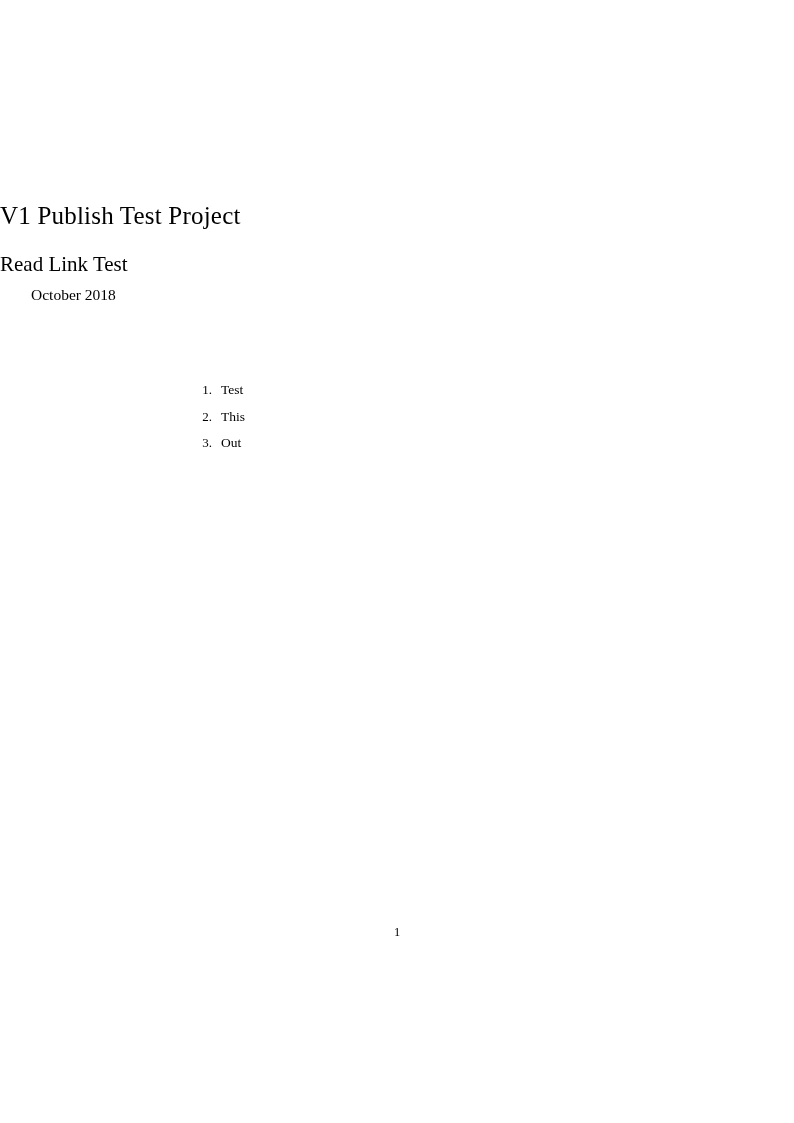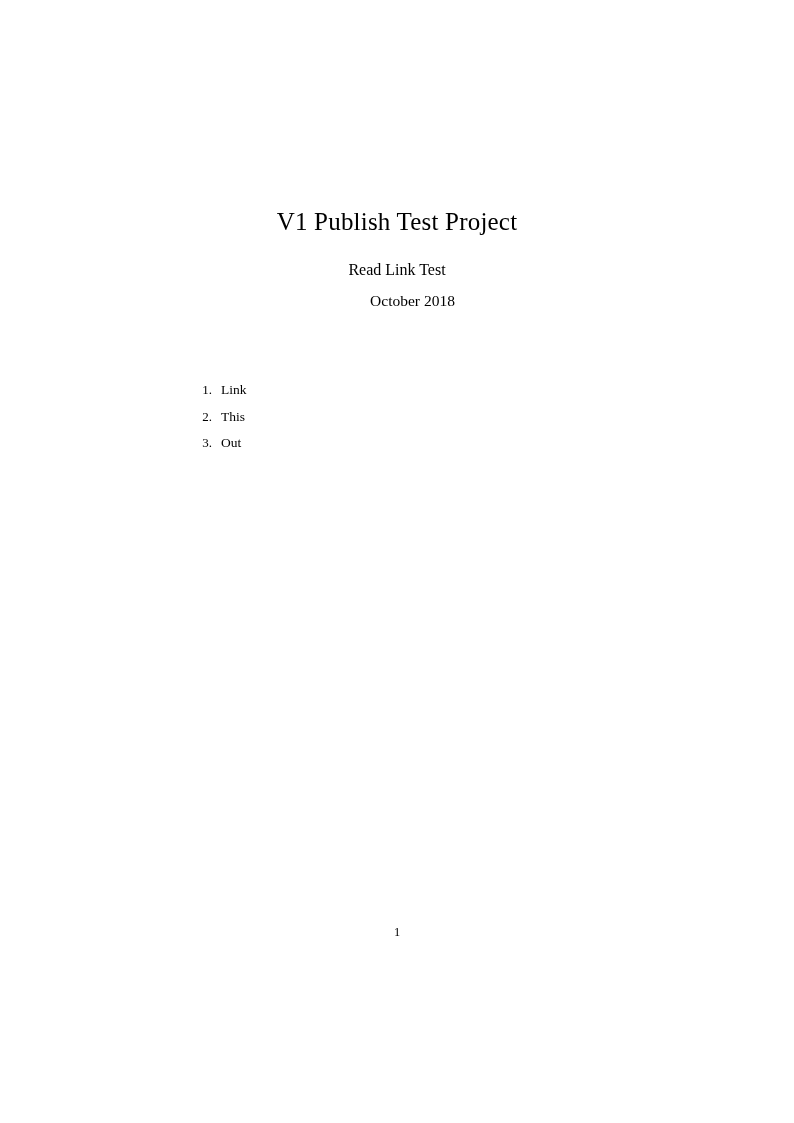--- a/index.html
+++ b/index.html
@@ -20,35 +20,34 @@
     position: absolute;
     left: 0;
     top: 0;
     width: 794px;
     height: 1123px;
   }
 
   .title-block {
     position: absolute;
     left: 0;
-    top: 205px;
+    top: 199px;
     width: 794px;
-    text-align: center;
   }
 
   .doc-title {
     font-size: 25px;
     line-height: 34px;
     font-weight: normal;
     letter-spacing: 0.2px;
     margin: 0;
   }
 
   .doc-author {
-    font-size: 16px;
+    font-size: 21px;
     line-height: 22px;
     margin: 0;
     padding-top: 20px;
   }
 
   .doc-date {
     font-size: 15.5px;
     line-height: 22px;
     margin: 0;
     padding-top: 9px;
@@ -107,20 +106,20 @@
 <div class="page">
 
   <div class="title-block">
     <h1 class="doc-title">V1 Publish Test Project</h1>
     <p class="doc-author">Read Link Test</p>
     <p class="doc-date">October 2018</p>
   </div>
 
 
   <ol class="content-list">
-    <li><span class="item-num">1.</span><span>Link</span></li>
+    <li><span class="item-num">1.</span><span>Test</span></li>
     <li><span class="item-num">2.</span><span>This</span></li>
     <li><span class="item-num">3.</span><span>Out</span></li>
   </ol>
 
   <div class="page-number">1</div>
 
 </div>
 
 </body></html>

